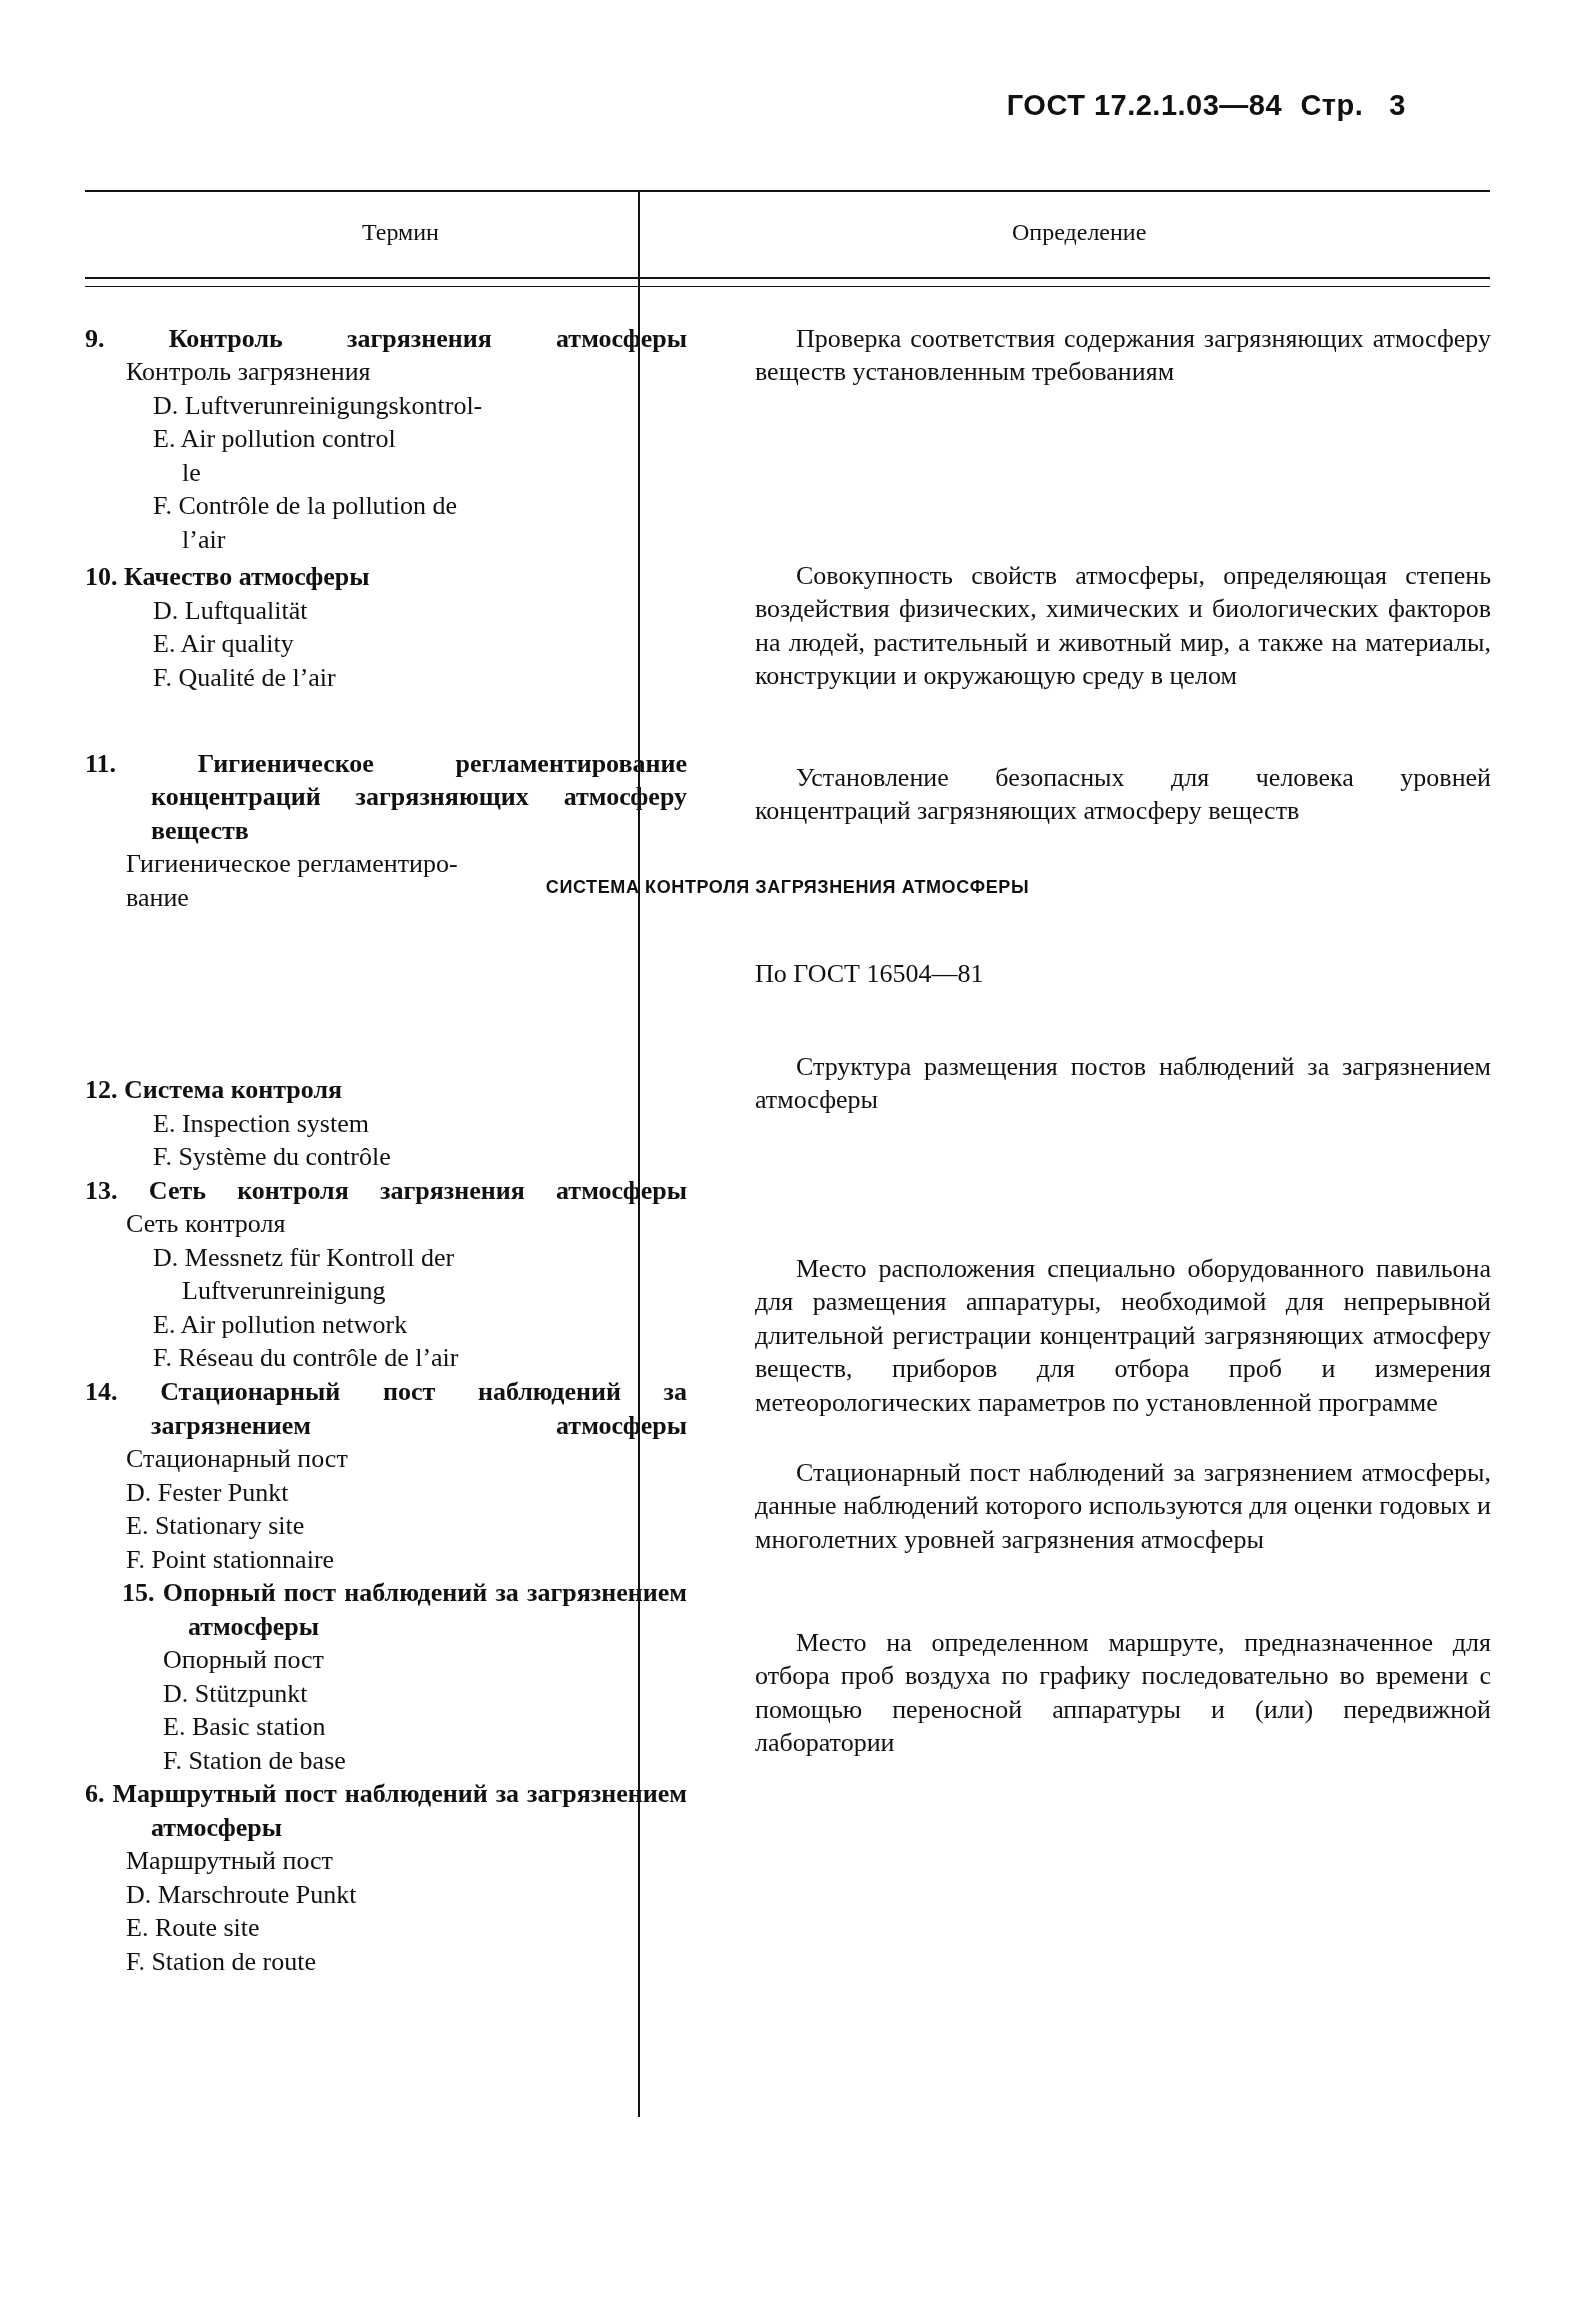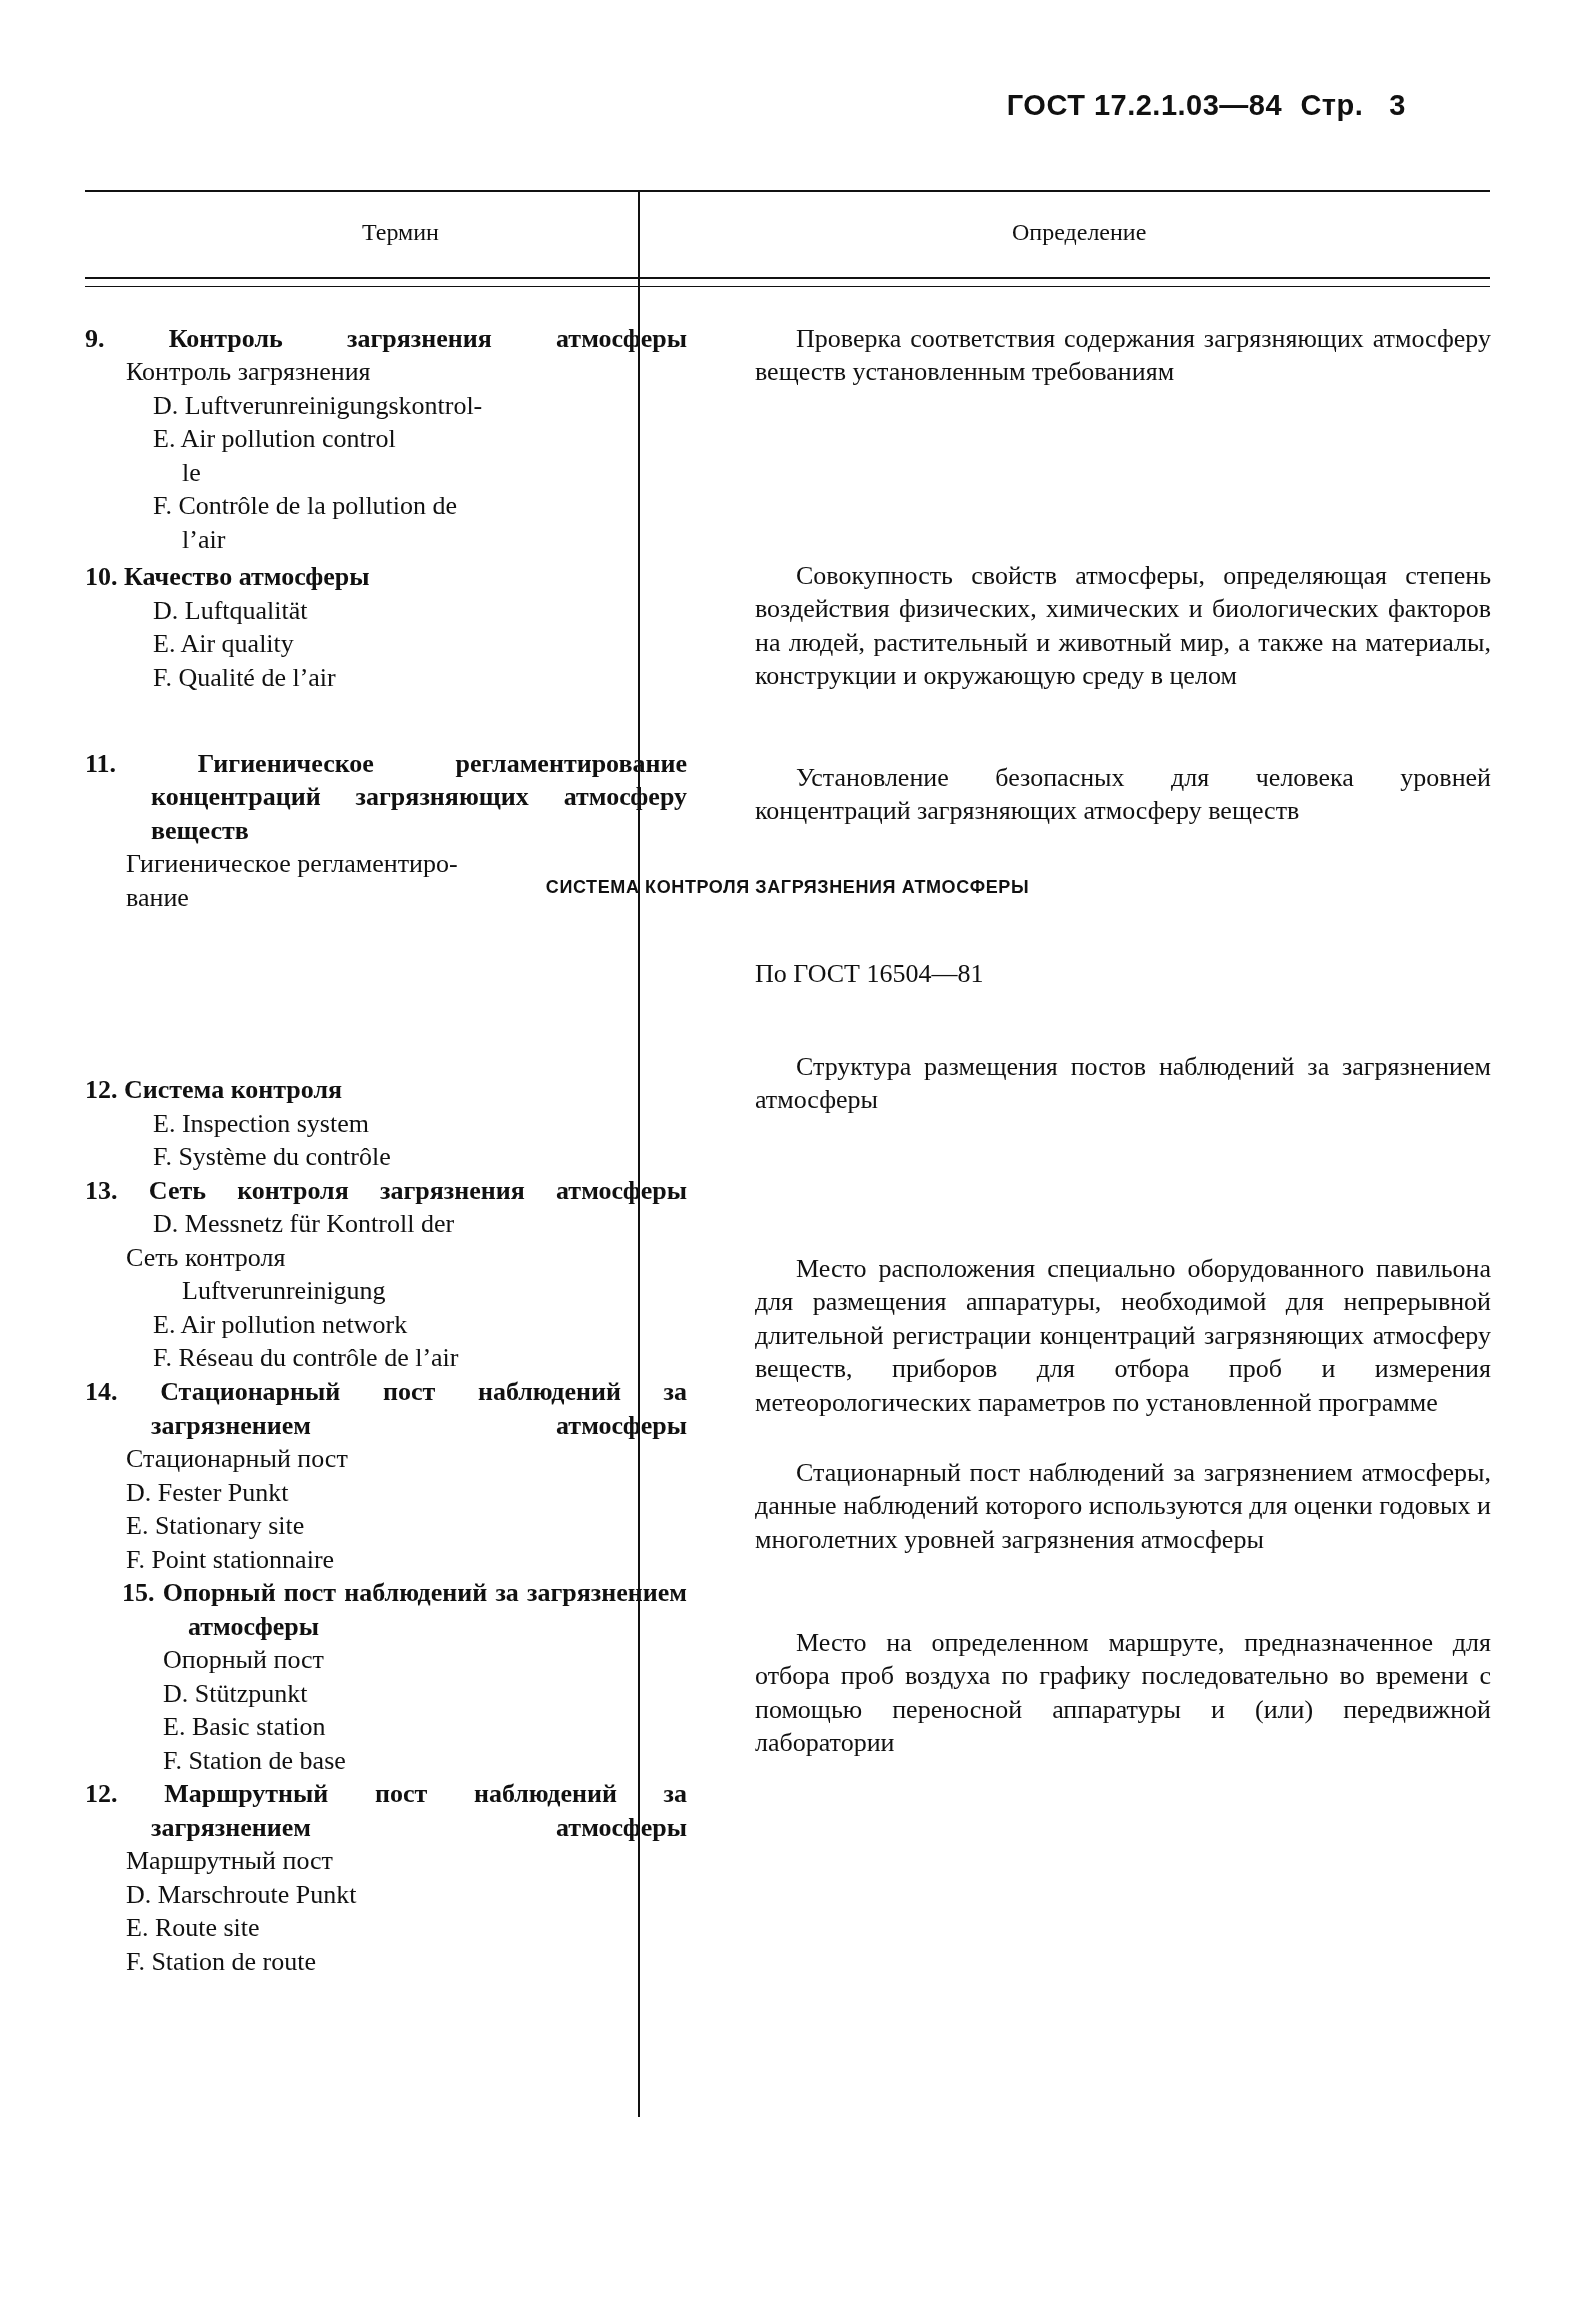--- a/index.html
+++ b/index.html
@@ -188,22 +188,22 @@
         </div>
 
         <div class="entry" style="margin-top:159px;">
           <div class="term-line term-head nojust hang">12. Система контроля</div>
           <div class="term-line lang ind2">E. Inspection system</div>
           <div class="term-line lang ind2">F. Système du contrôle</div>
         </div>
 
         <div class="entry" style="margin-top:0px;">
           <div class="term-line term-head hang">13. Сеть контроля загрязнения атмосферы</div>
+          <div class="term-line term-sub ind1">Сеть контроля</div>
           <div class="term-line lang ind2">D. Messnetz für Kontroll der</div>
-          <div class="term-line term-sub ind1">Сеть контроля</div>
           <div class="term-line lang ind3">Luftverunreinigung</div>
           <div class="term-line lang ind2">E. Air pollution network</div>
           <div class="term-line lang ind2">F. Réseau du contrôle de l’air</div>
         </div>
 
         <div class="entry" style="margin-top:0px;">
           <div class="term-line term-head hang">14. Стационарный пост наблюдений за загрязнением атмосферы</div>
           <div class="term-line term-sub ind1">Стационарный пост</div>
           <div class="term-line lang ind1">D. Fester Punkt</div>
           <div class="term-line lang ind1">E. Stationary site</div>
@@ -212,21 +212,21 @@
 
         <div class="entry" style="margin-top:0px;margin-left:37px;">
           <div class="term-line term-head hang">15. Опорный пост наблюдений за загрязнением атмосферы</div>
           <div class="term-line term-sub ind1">Опорный пост</div>
           <div class="term-line lang ind1">D. Stützpunkt</div>
           <div class="term-line lang ind1">E. Basic station</div>
           <div class="term-line lang ind1">F. Station de base</div>
         </div>
 
         <div class="entry" style="margin-top:0px;">
-          <div class="term-line term-head hang">12. Маршрутный пост наблюдений за загрязнением атмосферы</div>
+          <div class="term-line term-head hang">6. Маршрутный пост наблюдений за загрязнением атмосферы</div>
           <div class="term-line term-sub ind1">Маршрутный пост</div>
           <div class="term-line lang ind1">D. Marschroute Punkt</div>
           <div class="term-line lang ind1">E. Route site</div>
           <div class="term-line lang ind1">F. Station de route</div>
         </div>
       </div>
 
       <div class="col-right">
         <div class="def-block abs" style="top:35px;">Проверка соответствия содержания загрязняющих атмосферу веществ установленным требованиям</div>
         <div class="def-block abs" style="top:272px;">Совокупность свойств атмосферы, определяющая степень воздействия физических, химических и биологических факторов на людей, растительный и животный мир, а также на материалы, конструкции и окружающую среду в целом</div>

